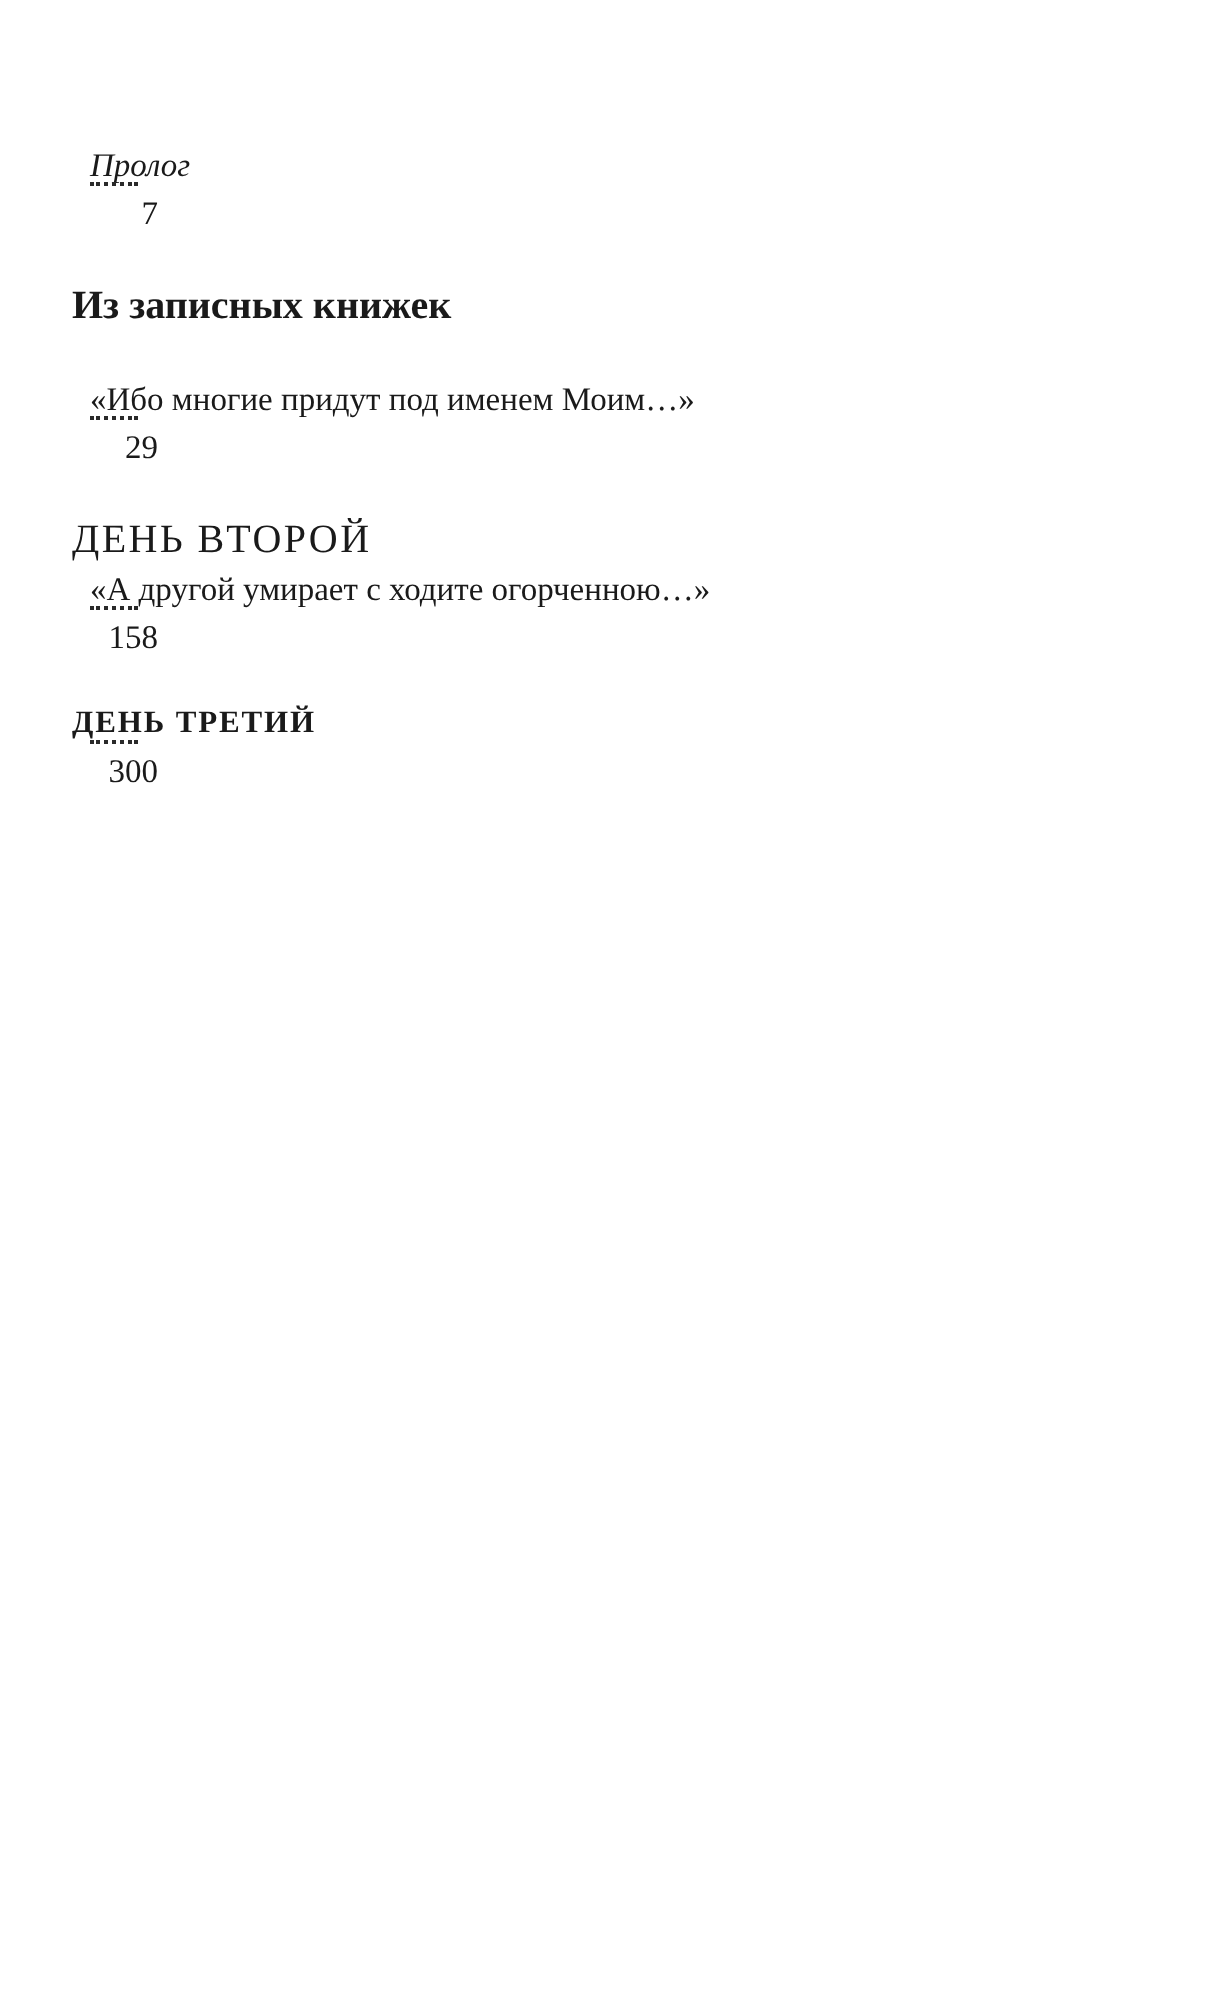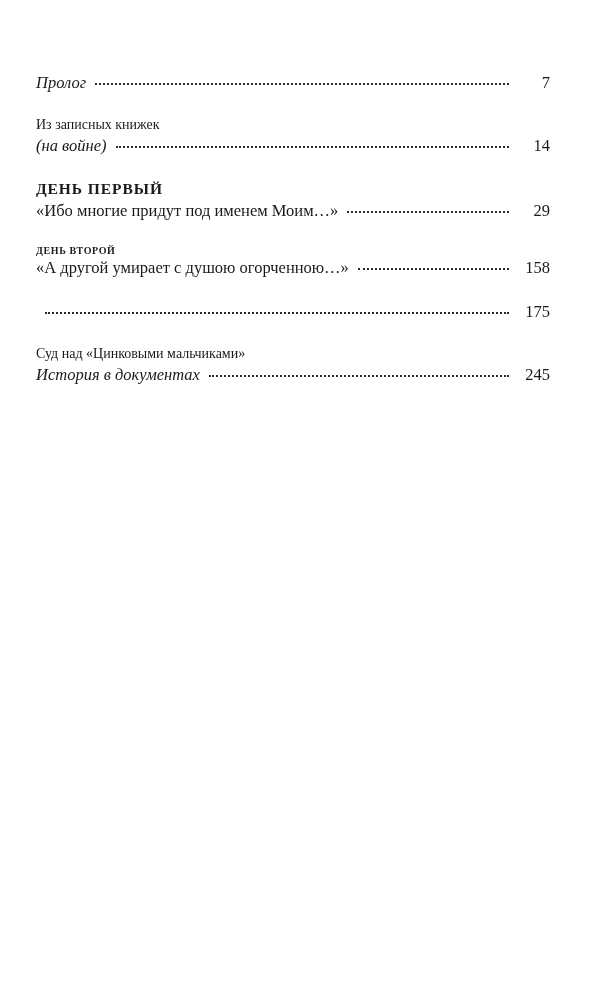--- a/index.html
+++ b/index.html
@@ -27,20 +27,21 @@
   .entry {
     margin-bottom: 22px;
   }
   
   .row {
     display: flex;
     align-items: baseline;
     width: 100%;
     font-size: 16.5px;
     line-height: 1.34;
+    flex-direction: column;
   }
   .row .txt {
     white-space: nowrap;
   }
   .row .txt.ital {
     font-style: italic;
   }
   .row .leader {
     flex: 1 1 auto;
     margin: 0 7px 0 9px;
@@ -50,68 +51,56 @@
     min-width: 24px;
     height: 0;
   }
   .row .pg {
     flex: 0 0 auto;
     text-align: right;
     min-width: 34px;
     font-size: 16.5px;
   }
   .plain-line {
-    font-size: 14px;
+    font-size: 20px;
     line-height: 1.34;
+    font-weight: bold;
   }
 </style>
 </head>
 <body>
 
 <div class="page">
   <div class="toc" id="toc">
       <div class="entry">
         <div class="row">
           <span class="txt ital">Пролог</span>
           <span class="leader"></span>
           <span class="pg">7</span>
         </div>
       </div>
       <div class="entry">
         <div class="plain-line">Из записных книжек</div>
-        <div class="row">
-          <span class="txt ital">(на войне)</span>
-          <span class="leader"></span>
-          <span class="pg">14</span>
-        </div>
       </div>
       <div class="entry">
-        <div class="plain-line" style="font-weight: bold; letter-spacing: 0.06em; font-size: 15.5px;">ДЕНЬ ПЕРВЫЙ</div>
         <div class="row">
           <span class="txt">«Ибо многие придут под именем Моим…»</span>
           <span class="leader"></span>
           <span class="pg">29</span>
         </div>
       </div>
       <div class="entry">
-        <div class="plain-line" style="font-weight: bold; letter-spacing: 0.06em; font-size: 10px;">ДЕНЬ ВТОРОЙ</div>
+        <div class="plain-line" style="font-weight: normal; letter-spacing: 0.06em; font-size: 20px;">ДЕНЬ ВТОРОЙ</div>
         <div class="row">
-          <span class="txt">«А другой умирает с душою огорченною…»</span>
+          <span class="txt">«А другой умирает с ходите огорченною…»</span>
           <span class="leader"></span>
           <span class="pg">158</span>
         </div>
       </div>
       <div class="entry">
+        <div class="plain-line" style="font-weight: bold; letter-spacing: 0.06em; font-size: 15.5px;">ДЕНЬ ТРЕТИЙ</div>
         <div class="row">
           <span class="leader"></span>
-          <span class="pg">175</span>
-        </div>
-      </div>
-      <div class="entry">
-        <div class="plain-line">Суд над «Цинковыми мальчиками»</div>
-        <div class="row">
-          <span class="txt ital">История в документах</span>
-          <span class="leader"></span>
-          <span class="pg">245</span>
+          <span class="pg">300</span>
         </div>
       </div>
     </div>
 </div>
 
 </body></html>

